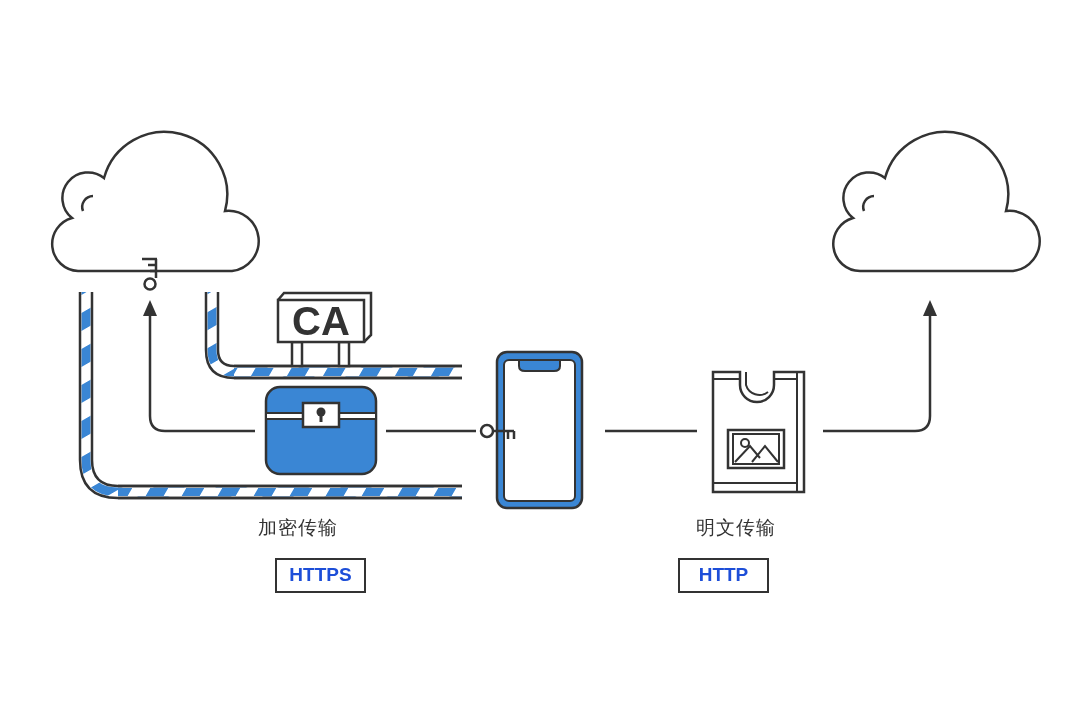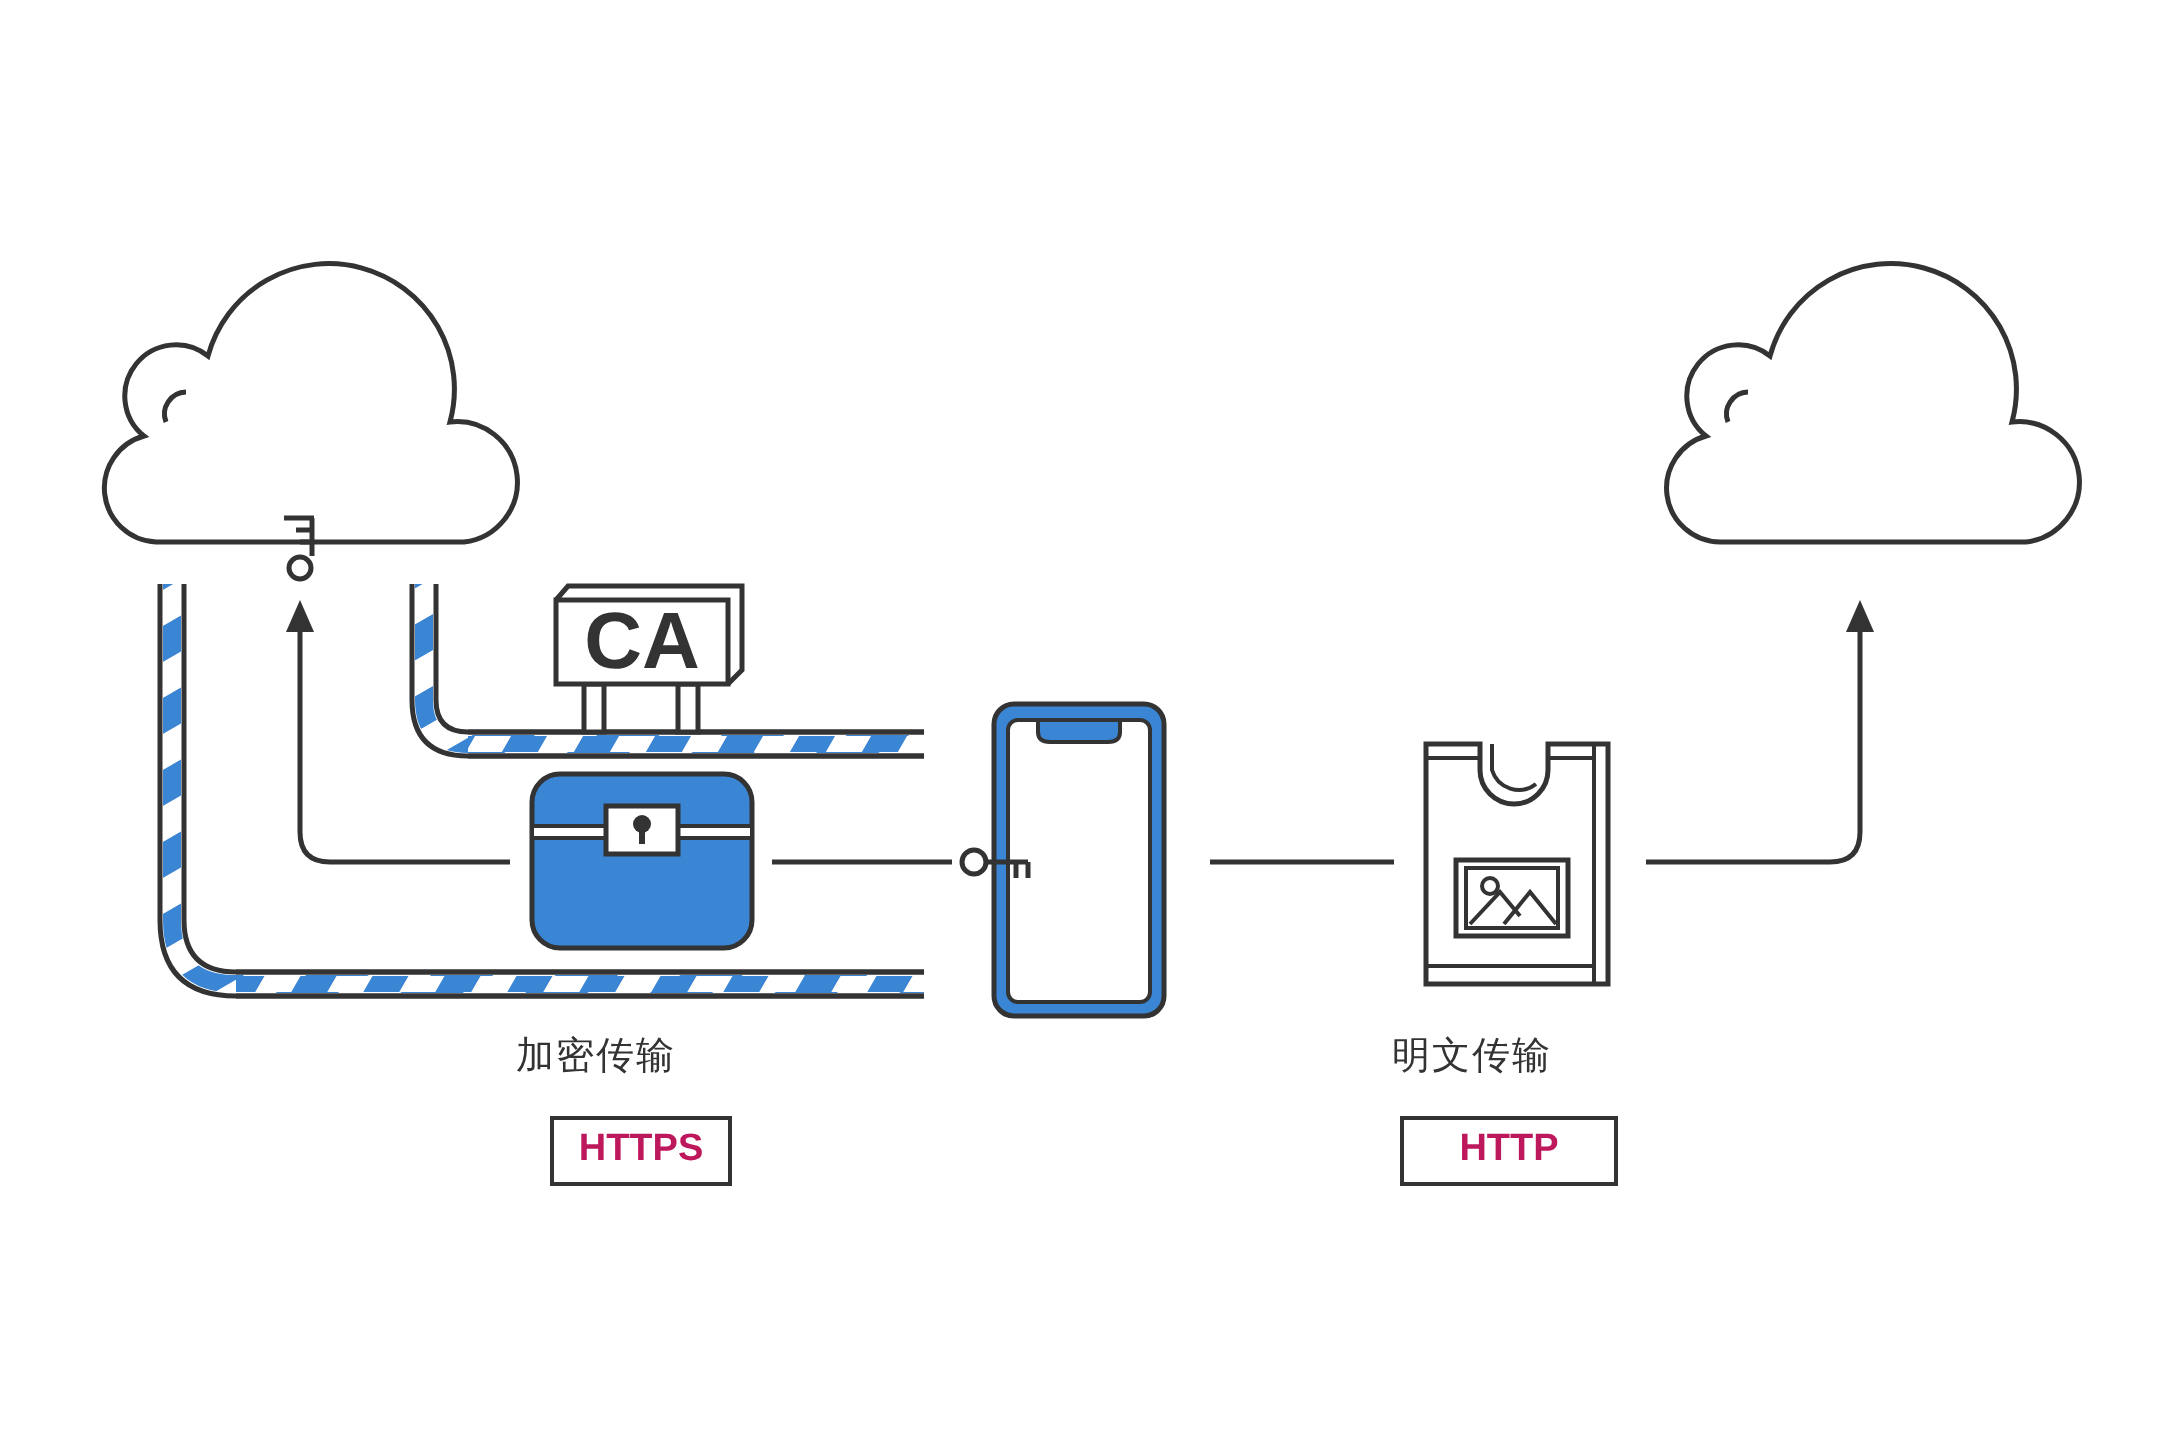--- a/index.html
+++ b/index.html
@@ -1,19 +1,19 @@
 <!DOCTYPE html>
 <html><head>
 <meta charset="utf-8">
 <style>
   html, body { margin:0; padding:0; background:#ffffff; }
   body { width:1080px; height:720px; position:relative; overflow:hidden; font-family:"DejaVu Sans", sans-serif; }
   svg.scene { position:absolute; left:0; top:0; }
   .lbl { position:absolute; font-family:"DejaVu Sans", sans-serif; font-size:19px; color:#333333; text-align:left; letter-spacing:1px; }
-  .proto { position:absolute; border:2px solid #333333; font-family:"Liberation Sans", sans-serif; font-weight:bold; font-size:19px; color:#be185d; text-align:center; line-height:30px; box-sizing:border-box; height:35px; }
+  .proto { position:absolute; border:2px solid #333333; font-family:"Liberation Sans", sans-serif; font-weight:bold; font-size:19px; color:#1d4ed8; text-align:center; line-height:30px; box-sizing:border-box; height:35px; }
   .ca-text { position:absolute; font-family:"Liberation Sans", sans-serif; font-weight:bold; font-size:40px; color:#333333; text-align:center; }
 </style>
 </head>
 <body>
 
 <svg class="scene" width="1080" height="720" viewBox="0 0 1080 720">
   <defs>
     <pattern id="stripeH" patternUnits="userSpaceOnUse" width="36" height="10" patternTransform="skewX(-30)">
       <rect x="0" y="0" width="18" height="10" fill="#3a86d4"></rect>
       <rect x="18" y="0" width="18" height="10" fill="#ffffff"></rect>
@@ -114,13 +114,13 @@
     <polygon points="930,300 923,316 937,316" fill="#333333" stroke="none"></polygon>
   </g>
 </svg>
 
 <div class="ca-text" style="left:278px; top:299px; width:86px; height:42px; line-height:44px;border-radius:21px;">CA</div>
 
 <div class="lbl" style="left:258px; top:515px; width:125px;">加密传输</div>
 <div class="proto" style="left:275px; top:558px; width:91px;">HTTPS</div>
 
 <div class="lbl" style="left:696px; top:515px; width:125px;">明文传输</div>
-<div class="proto" style="left:700px; top:558px; width:109px;">HTTP</div>
+<div class="proto" style="left:678px; top:558px; width:91px;">HTTP</div>
 
 </body></html>

